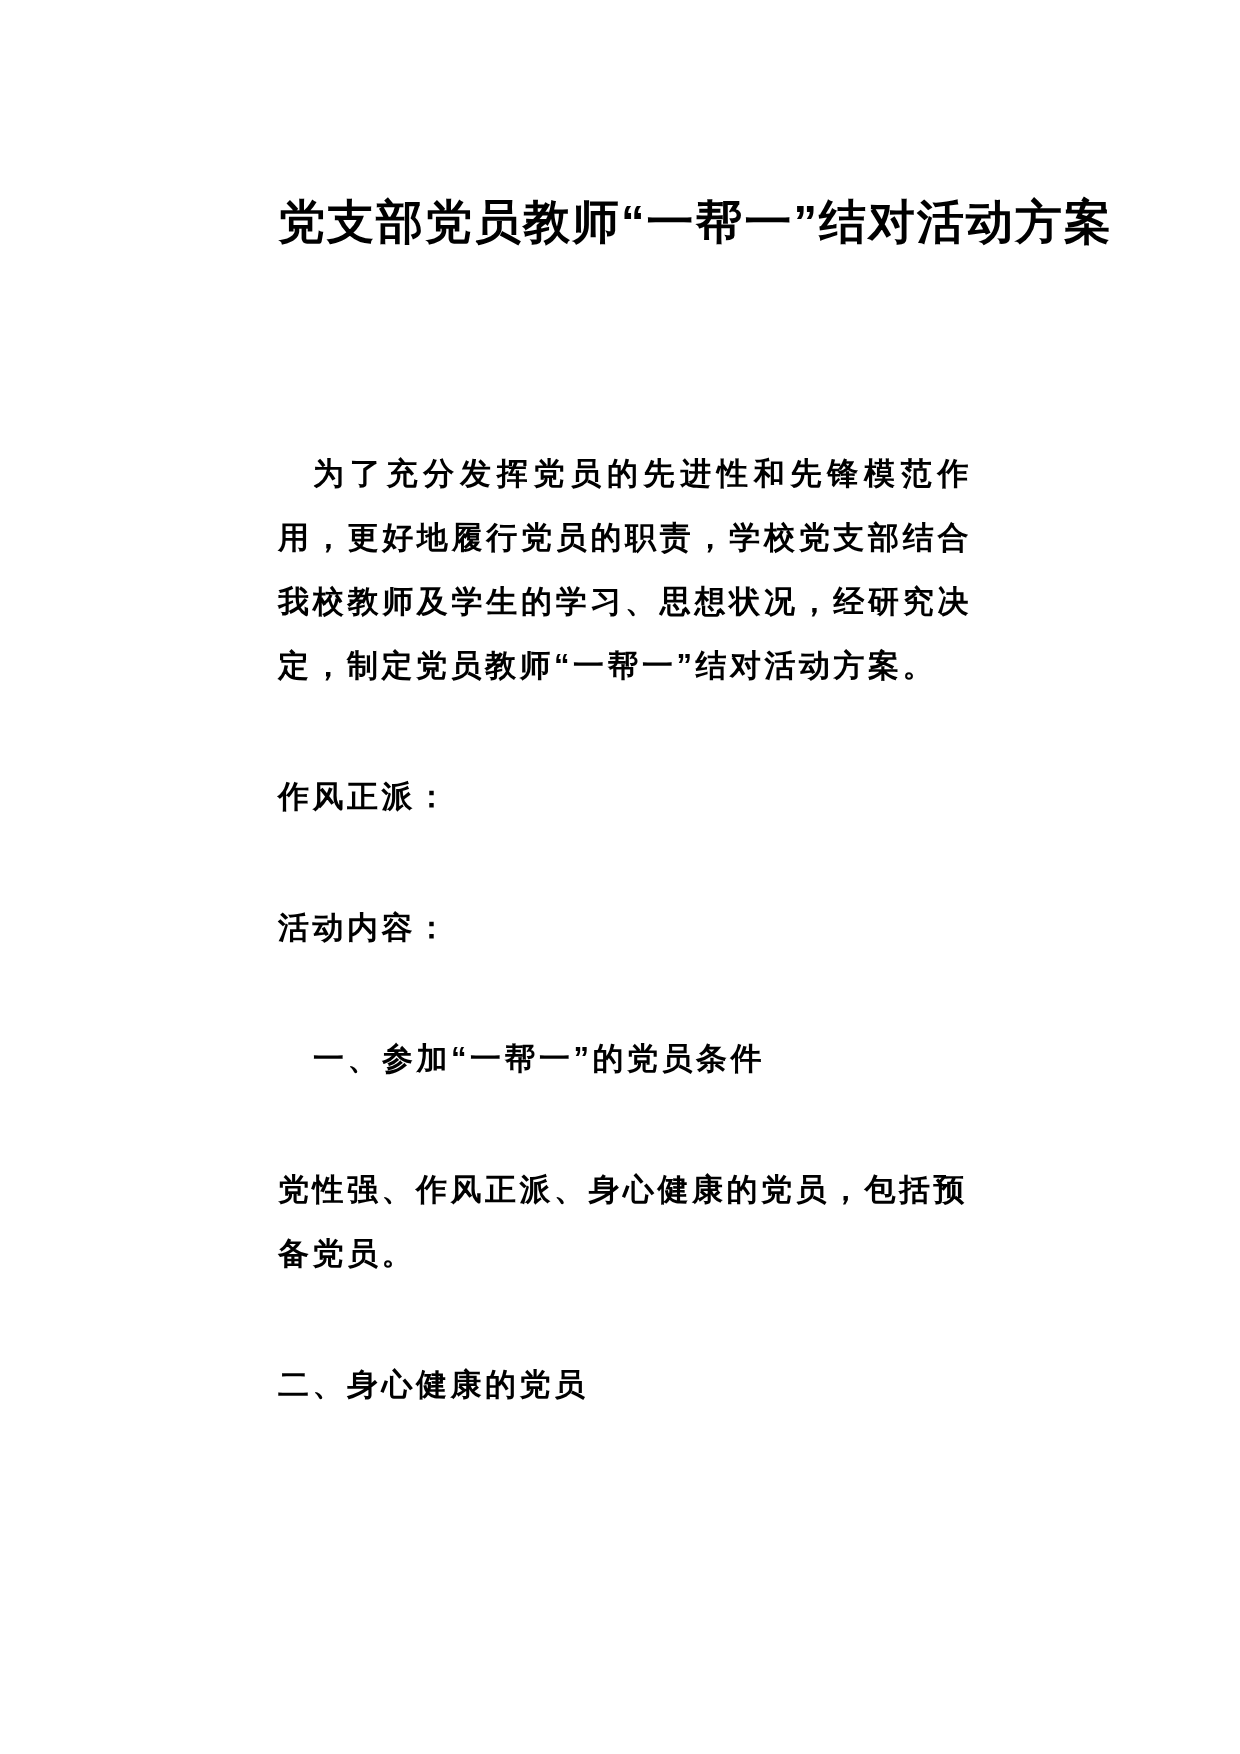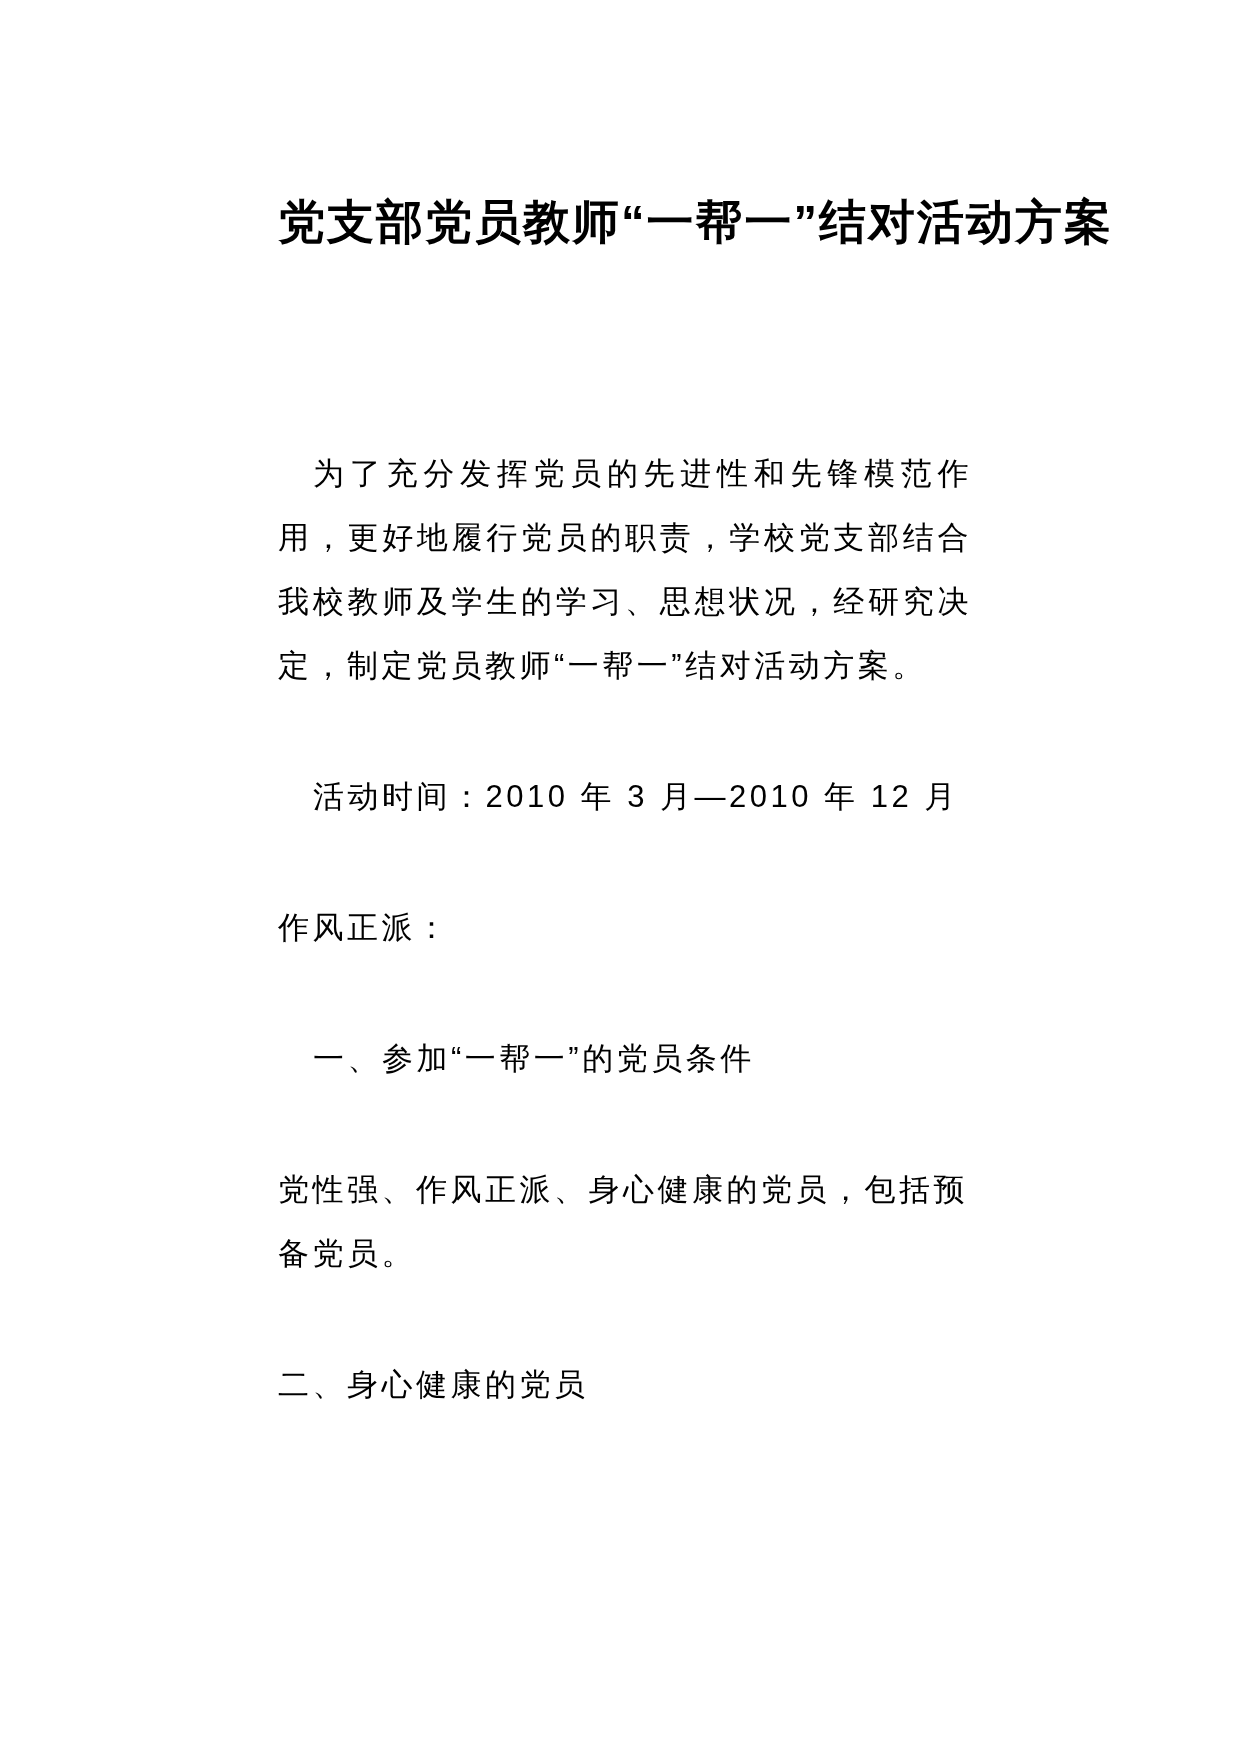--- a/index.html
+++ b/index.html
@@ -28,21 +28,21 @@
     letter-spacing: 2px;
     color: #000000;
     white-space: nowrap;
   }
   .para {
     margin: 0;
     font-size: 31px;
     line-height: 64px;
     letter-spacing: 3.5px;
     color: #000000;
-    font-weight: 400;
+    font-weight: 700;
   }
   .intro {
     margin-top: 190px;
     text-align: justify;
     text-indent: 35px;
   }
   .block {
     margin-top: 67px;
   }
   .indent {
@@ -51,24 +51,24 @@
 </style>
 </head>
 <body>
 
 <div class="page">
 
   <h1 class="doc-title">党支部党员教师“一帮一”结对活动方案</h1>
 
   <p class="para intro">为了充分发挥党员的先进性和先锋模范作用，更好地履行党员的职责，学校党支部结合我校教师及学生的学习、思想状况，经研究决定，制定党员教师“一帮一”结对活动方案。</p>
 
-  <p class="para block indent">活动时间：2010 年 3 月—2010 年 12 月</p>
 
   <p class="para block">作风正派：</p>
 
+  <p class="para block">活动内容：</p>
 
   <p class="para block indent">一、参加“一帮一”的党员条件</p>
 
   <p class="para block">党性强、作风正派、身心健康的党员，包括预备党员。</p>
 
   <p class="para block">二、身心健康的党员</p>
 
 </div>
 
 </body></html>

